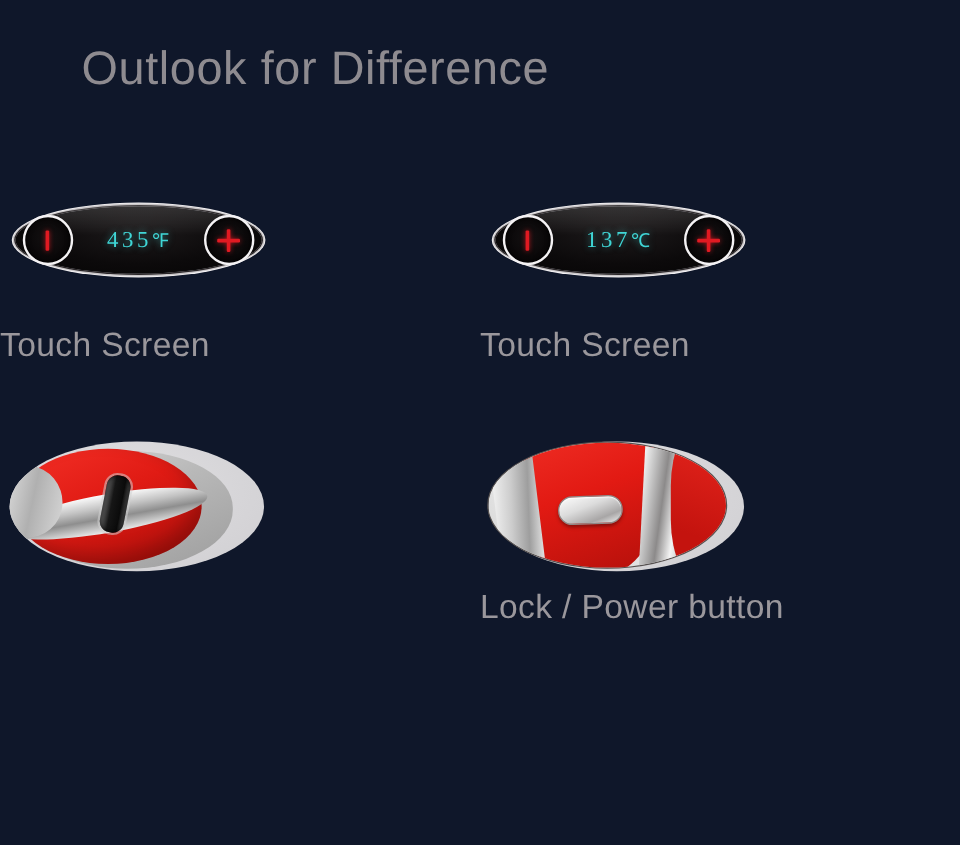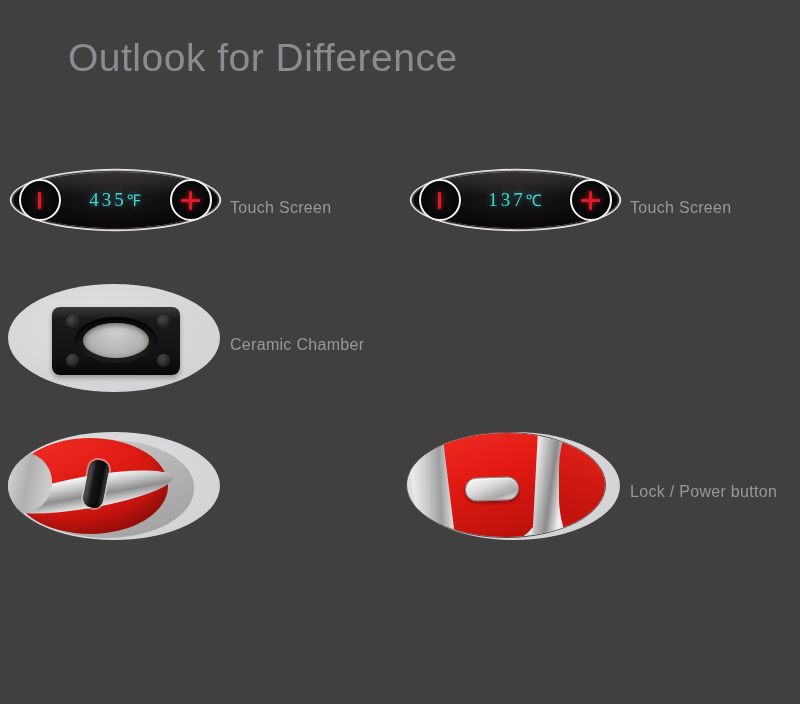--- a/index.html
+++ b/index.html
@@ -6,21 +6,21 @@
   html, body {
     margin: 0; padding: 0;
     width: 800px; height: 704px;
     background: #fcfafc;
     font-family: "Liberation Sans", sans-serif;
     overflow: hidden;
   }
   #page {
     position: relative;
     width: 800px; height: 704px;
-    background: #404040;
+    background: #0f172a;
   }
 
   
   .page-title {
     position: absolute;
     left: 68px; top: 36px;
     font-size: 39px;
     font-weight: 300;
     letter-spacing: 0.5px;
     color: #8e8b90;
@@ -31,29 +31,29 @@
   
   .grid {
     position: absolute;
     left: 0; top: 130px;
     width: 800px;
   }
   .row { display: flex; width: 800px; }
   .cell {
     width: 400px;
     display: flex;
-    flex-direction: row;
-    align-items: center;
+    flex-direction: column;
+    align-items: flex-start;
   }
   .row-1 .cell { padding-top: 14px; }
   .row-2 { margin-top: 26px; }
   .row-3 { margin-top: 36px; }
 
   .caption {
-    font-size: 16px;
+    font-size: 28px;
     font-weight: 300;
     color: #9a979c;
     letter-spacing: 0.3px;
     white-space: nowrap;
     text-align: center;
   }
   .row-1 .caption { margin-top: 16px; }
   .row-2 .caption { margin-top: 14px; }
   .row-3 .caption { margin-top: 12px; }
 
@@ -405,35 +405,20 @@
           </div>
         </div>
         <div class="caption">Touch Screen</div>
       </div>
 
     </div>
 
     <div class="row row-2">
 
 
-      <div class="cell">
-        <div class="photo">
-          <div class="ellipse-bg"></div>
-          <div class="ellipse-clip">
-            <div class="cham-body"></div>
-            <div class="cham-ring"></div>
-            <div class="cham-hole"></div>
-            <div class="cham-screw tl"></div>
-            <div class="cham-screw tr"></div>
-            <div class="cham-screw bl"></div>
-            <div class="cham-screw br"></div>
-          </div>
-        </div>
-        <div class="caption">Ceramic Chamber</div>
-      </div>
 
     </div>
 
     <div class="row row-3">
 
       <div class="cell">
         <div class="photo">
           <div class="ellipse-bg"></div>
           <div class="ellipse-clip">
             <div class="usb-base"></div>

